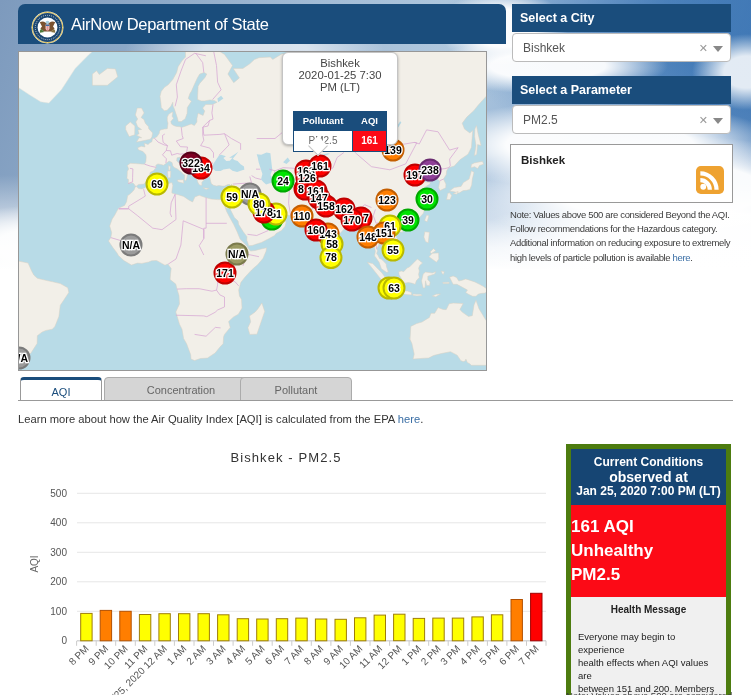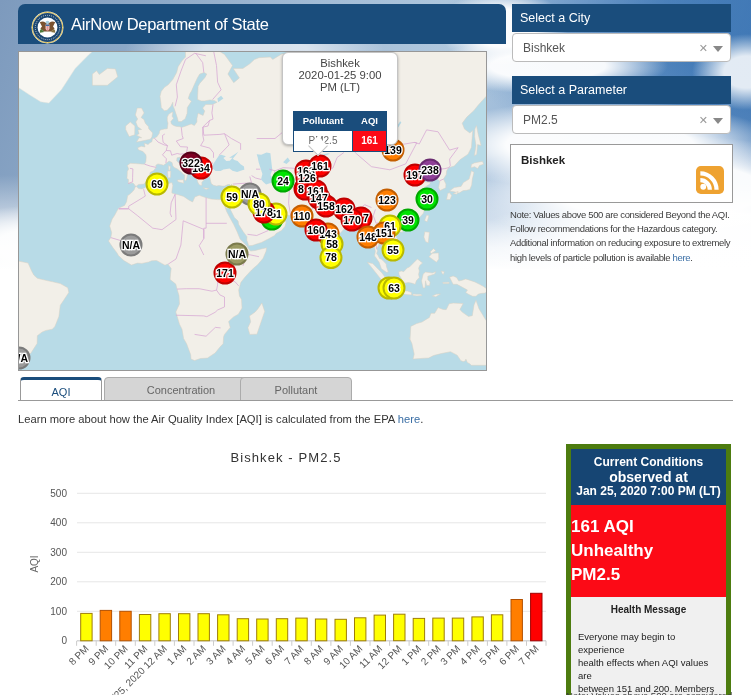--- a/index.html
+++ b/index.html
@@ -11,21 +11,21 @@
 radial-gradient(180px 45px at 600px 145px, rgba(255,255,255,.96) 52%, rgba(255,255,255,0) 100%),
 radial-gradient(200px 55px at 660px 190px, rgba(255,255,255,.97) 52%, rgba(255,255,255,0) 100%),
 radial-gradient(230px 60px at 700px 245px, rgba(255,255,255,.98) 55%, rgba(255,255,255,0) 100%),
 radial-gradient(170px 42px at 80px 245px, rgba(255,255,255,.92) 50%, rgba(255,255,255,0) 100%),
 radial-gradient(130px 30px at 255px 50px, rgba(255,255,255,.6) 40%, rgba(255,255,255,0) 100%),
 radial-gradient(480px 230px at 780px 20px, rgba(43,106,174,.62) 25%, rgba(43,106,174,0) 70%),
 linear-gradient(to bottom, rgba(255,255,255,0) 175px, rgba(255,255,255,.88) 248px, #fff 270px),
 linear-gradient(110deg, #7d9abd 0%, #8fabc9 20%, #a3bcd6 38%, #b0c8de 55%, #96b5d7 70%, #6d98c7 85%, #5483ba 100%);}
 .header{left:18px;top:4px;width:488px;height:40px;background:#1a4d7c;border-radius:7px 7px 0 0;color:#fff}
 .header .t{position:absolute;left:53px;top:11px;font-size:16.5px;letter-spacing:-0.3px}
-.bluebar{background:#1a4d7c;color:#fff;font-weight:normal;font-size:12.5px;padding:7px 12px 0 8px}
+.bluebar{background:#1a4d7c;color:#fff;font-weight:bold;font-size:12.5px;padding:7px 12px 0 8px}
 .dd{background:#fff;border:1px solid #bbb;border-radius:4px;color:#555;font-size:12px;padding:7px 0 0 10px}
 .ddx{position:absolute;right:22px;top:8px;color:#999;font-size:11px}
 .dda{position:absolute;right:7px;top:12px;width:0;height:0;border-left:5px solid transparent;border-right:5px solid transparent;border-top:6px solid #888}
 .note{left:510px;top:208px;width:245px;font-size:9.5px;letter-spacing:-0.35px;color:#3c3c3c;line-height:14.2px}
 a{color:#3a6ea5;text-decoration:none}
 .tab{position:absolute;top:377px;height:24px;font-size:11px;text-align:center;padding-top:6px;border:1px solid #999;border-radius:4px 4px 0 0}
 .tooltip{left:282px;top:52px;width:116px;height:93px;background:#fff;border:1px solid #c4c4c4;border-radius:6px;box-shadow:0 1px 3px rgba(0,0,0,.3);font-size:11.3px;color:#444;text-align:center;padding-top:4px;line-height:12px}
 .tooltip .ptr{position:absolute;left:28px;bottom:-9px;width:14px;height:14px;background:#fff;transform:rotate(45deg);border-right:1px solid #c4c4c4;border-bottom:1px solid #c4c4c4}
 .ttable{margin:18px auto 0 auto;border-collapse:collapse;width:94px;font-size:10px}
 .ttable td{border:1.6px solid #1a4d7c}
@@ -230,21 +230,21 @@
 <text x="372" y="178.8" text-anchor="middle" font-size="10.5" font-weight="bold" fill="#000" stroke="#fff" stroke-width="2.6" paint-order="stroke">61</text>
 <text x="350" y="189.8" text-anchor="middle" font-size="10.5" font-weight="bold" fill="#000" stroke="#fff" stroke-width="2.6" paint-order="stroke">148</text>
 <text x="366" y="185.8" text-anchor="middle" font-size="10.5" font-weight="bold" fill="#000" stroke="#fff" stroke-width="2.6" paint-order="stroke">151</text>
 <text x="375" y="202.8" text-anchor="middle" font-size="10.5" font-weight="bold" fill="#000" stroke="#fff" stroke-width="2.6" paint-order="stroke">55</text>
 <text x="376" y="240.8" text-anchor="middle" font-size="10.5" font-weight="bold" fill="#000" stroke="#fff" stroke-width="2.6" paint-order="stroke">63</text>
 <text x="302" y="118.8" text-anchor="middle" font-size="10.5" font-weight="bold" fill="#000" stroke="#fff" stroke-width="2.6" paint-order="stroke">161</text>
 <rect x="0.5" y="0.5" width="468" height="319" fill="none" stroke="#979797" stroke-width="1"></rect>
 </svg>
 <div class="abs tooltip">
 <div>Bishkek</div>
-    <div>2020-01-25 9:00</div>
+    <div>2020-01-25 7:30</div>
     <div>PM (LT)</div>
 <table class="ttable">
       <tbody>
         <tr style="background:#1a4d7c;color:#fff;font-weight:bold">
           <td style="width:59px;height:19px;font-size:9.5px">Pollutant</td>
           <td style="font-size:9.5px">AQI</td>
         </tr>
 <tr>
           <td style="background:#fff;color:#666;height:21px">PM2.5</td>
           <td style="background:#fc0a16;color:#fff;font-weight:bold">161</td>

